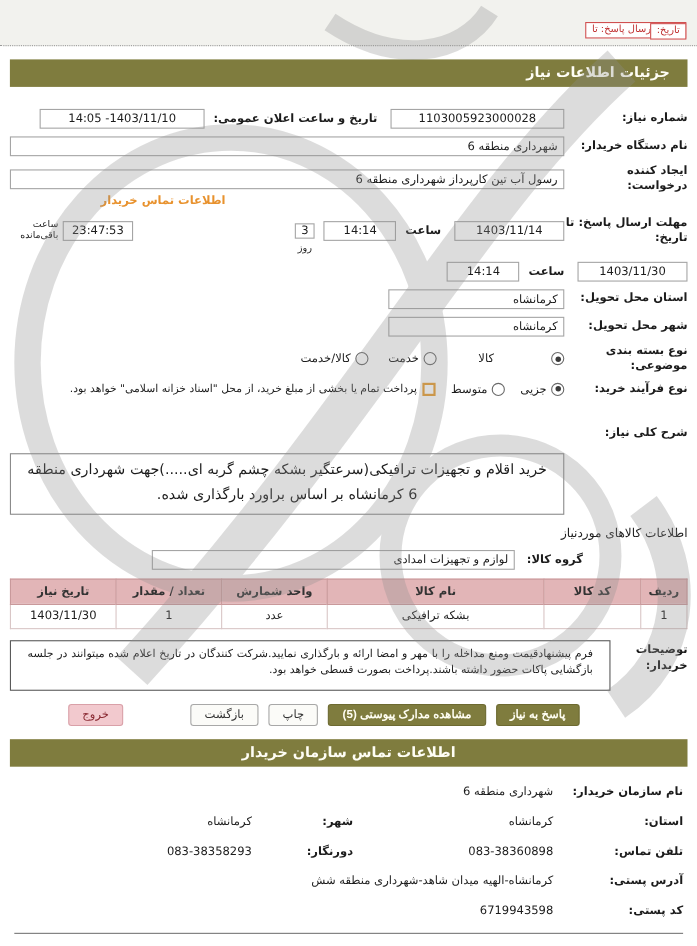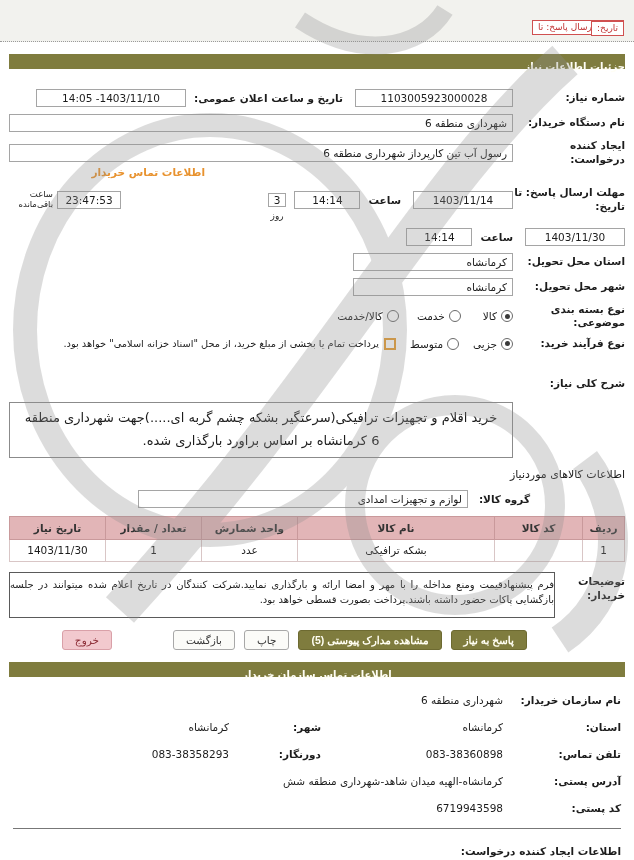--- a/index.html
+++ b/index.html
@@ -8,22 +8,22 @@
     height: 860px; overflow: hidden; direction: rtl;
     font-family: "DejaVu Sans", sans-serif; font-size: 11px;
     color: #1c1c1c; background: #ffffff;
   }
   .top-strip { height: 42px; background: #f2f2ee; border-bottom: 1px dotted #9a9a9a; position: relative; }
   .tooltip { position: absolute; right: 10px; border: 1px solid #d05050; color: #c03030; background: #fff;
              font-size: 9px; line-height: 13px; padding: 0 5px; white-space: nowrap; }
   .t1 { top: 20px; } .t2 { top: 21px; }
 
   .page { padding: 0 9px; position: relative; }
-  .bar { background: #7f7c3e; color: #fffef5; font-weight: bold; height: 15px; line-height: 25px;
-         padding: 0 0; margin-top: 12px; font-size: 10px; }
+  .bar { background: #7f7c3e; color: #fffef5; font-weight: bold; height: 25px; line-height: 25px;
+         padding: 0 16px; margin-top: 12px; font-size: 13px; }
   .bar.center { text-align: center; }
 
   .form { position: relative; padding-top: 20px; }
   .row { display: flex; align-items: center; margin-bottom: 7px; }
   .lbl { font-weight: bold; width: 112px; flex: none; font-size: 10.5px; line-height: 1.3; }
   .lbl-mid { font-weight: bold; flex: none; padding: 0 12px 0 8px; font-size: 10.5px; white-space: nowrap; }
   .inp { border: 1px solid #a5a5a5; background: #fff; height: 18px; line-height: 16px; padding: 0 5px;
          font-size: 10.5px; white-space: nowrap; overflow: hidden; flex: none; }
   .inp.wide { flex: 1; }
   .ltr { direction: ltr; unicode-bidi: embed; text-align: center; }
@@ -57,21 +57,21 @@
   .w330 { width: 330px; }
 
   table.goods { width: 100%; border-collapse: collapse; font-size: 10.5px; margin-top: 8px; }
   table.goods th { background: #e2b5b7; border: 1px solid #c9999b; height: 23px; font-weight: bold; color: #333; }
   table.goods td { border: 1px solid #d9c6c6; height: 22px; text-align: center; background: #fff; }
   .col-row { width: 42px; } .col-code { width: 88px; } .col-unit { width: 96px; }
   .col-qty { width: 96px; } .col-date { width: 96px; }
 
   .notes-row { display: flex; align-items: flex-start; margin-top: 10px; }
   .notes-lbl { font-weight: bold; width: 70px; flex: none; font-size: 10.5px; line-height: 1.35; padding-top: 2px; }
-  .notes-box { flex: 1; border: 1px solid #5a5a5a; padding: 4px 0; font-size: 10px; line-height: 1.55; text-align: justify; min-height: 46px; }
+  .notes-box { flex: 1; border: 1px solid #5a5a5a; padding: 4px 15px; font-size: 10px; line-height: 1.55; text-align: justify; min-height: 46px; }
 
   .btns { display: flex; gap: 9px; margin: 12px 0 4px; padding-right: 98px; align-items: center; }
   .btn { height: 20px; line-height: 18px; padding: 0 12px; border: 1px solid #6d6a31; border-radius: 3px;
          background: #7f7c3e; color: #fffef2; font-size: 10.5px; font-weight: bold; cursor: pointer; white-space: nowrap; }
   .btn.light { background: #fbfbf8; border: 1px solid #a8a8a8; color: #333; font-weight: normal; }
   .btn.exit { background: #f2c9ce; border: 1px solid #d9a0a8; color: #8a2a33; margin-right: 52px; font-weight: normal; }
 
   .contact { padding: 16px 4px 0; font-size: 10.5px; }
   .crow { display: flex; align-items: flex-start; margin-bottom: 12px; line-height: 15px; }
   .clbl { font-weight: bold; width: 118px; flex: none; }
@@ -153,21 +153,21 @@
       <span class="inp w160">کرمانشاه</span>
     </div>
 
     <div class="row">
       <span class="lbl">شهر محل تحویل:</span>
       <span class="inp w160">کرمانشاه</span>
     </div>
 
     <div class="row">
       <span class="lbl">نوع بسته بندی موضوعی:</span>
-      <span class="opt" style="margin-left:22px;">
+      <span class="opt" style="margin-left:38px;gap:48px;">
         <span class="radio checked"></span>
         <span>کالا</span>
       </span>
       <span class="opt">
         <span class="radio"></span>
         <span>خدمت</span>
       </span>
       <span class="opt">
         <span class="radio"></span>
         <span>کالا/خدمت</span>

